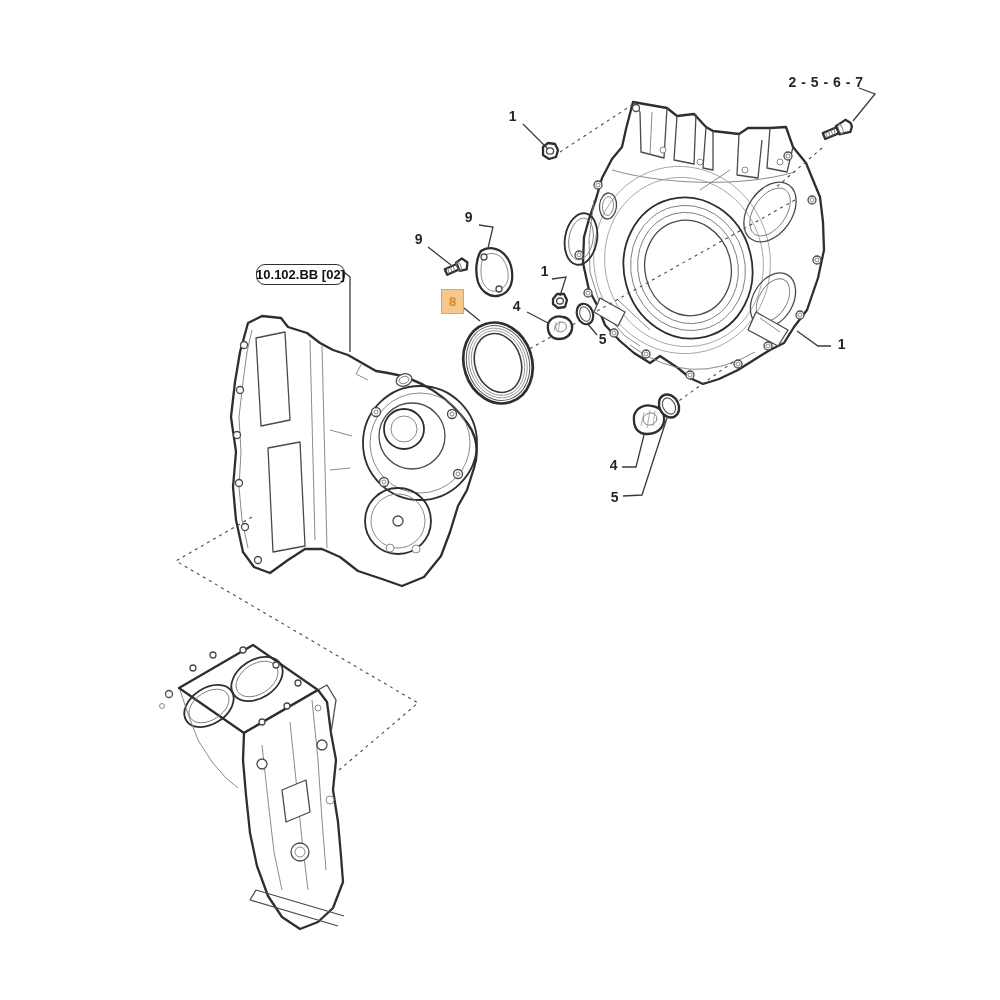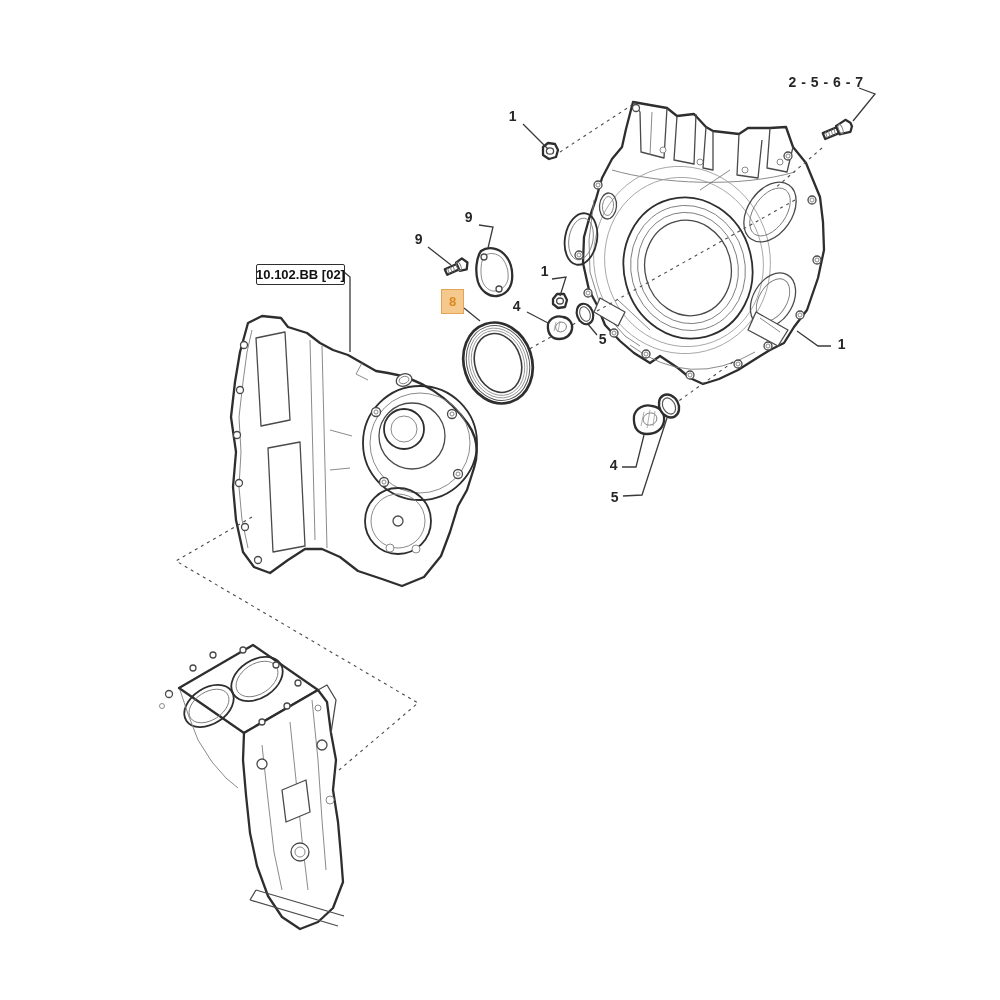--- a/index.html
+++ b/index.html
@@ -24,21 +24,21 @@
   .dash {fill:none;stroke:#4a4a4a;stroke-width:1.1;stroke-dasharray:3 4;}
   .lead {fill:none;stroke:#3a3a3a;stroke-width:1.3;}
 
   .num{position:absolute;transform:translate(-50%,-50%);color:var(--label-text);
        font-size:14px;font-weight:700;white-space:nowrap;letter-spacing:0.5px;}
   #highlight-8{position:absolute;left:441px;top:289px;width:23px;height:25px;
        background:var(--highlight-fill);border:1.5px solid var(--highlight-border);
        display:flex;align-items:center;justify-content:center;
        color:var(--highlight-text);font-size:13px;font-weight:700;box-sizing:border-box;}
   #ref-box{position:absolute;left:256px;top:264px;width:89px;height:21px;
-       border:1.6px solid #2f2f2f;border-radius:2px;background:#fff;box-sizing:border-box;
+       border:1.6px solid #2f2f2f;border-radius:9px;background:#fff;box-sizing:border-box;
        display:flex;align-items:center;justify-content:center;
        color:#111;font-size:13px;font-weight:700;white-space:nowrap;}
 </style>
 </head>
 <body>
 
 <div id="stage">
 
   <svg id="art" viewBox="0 0 1000 1000">
 

